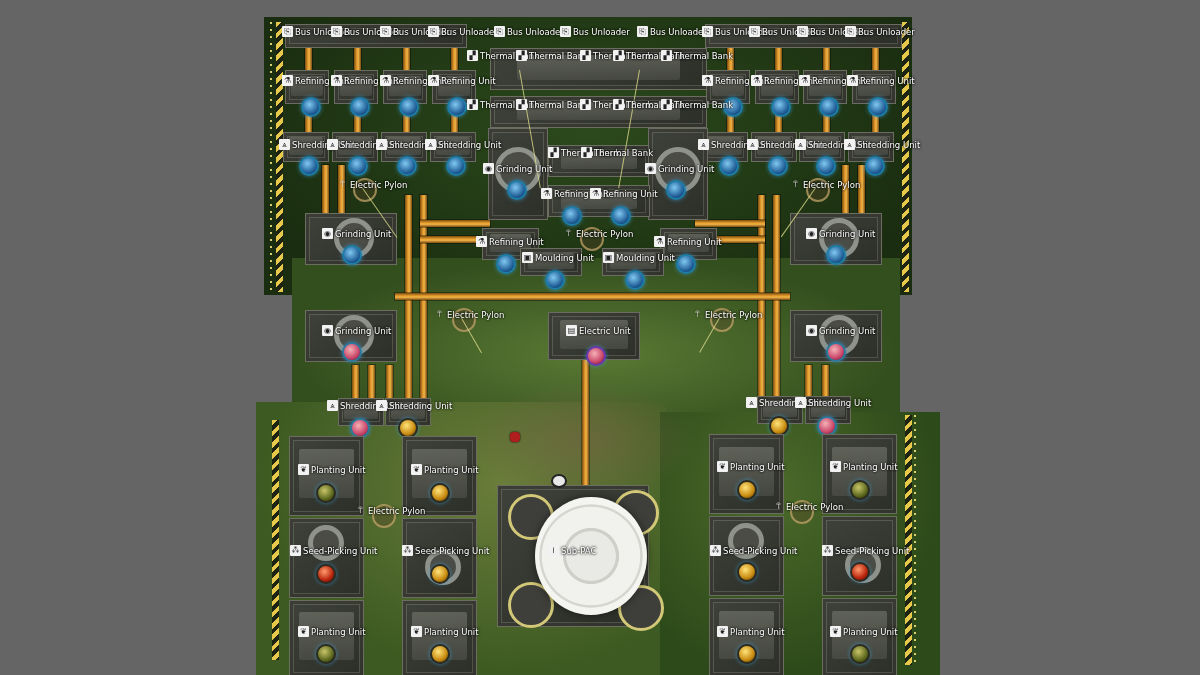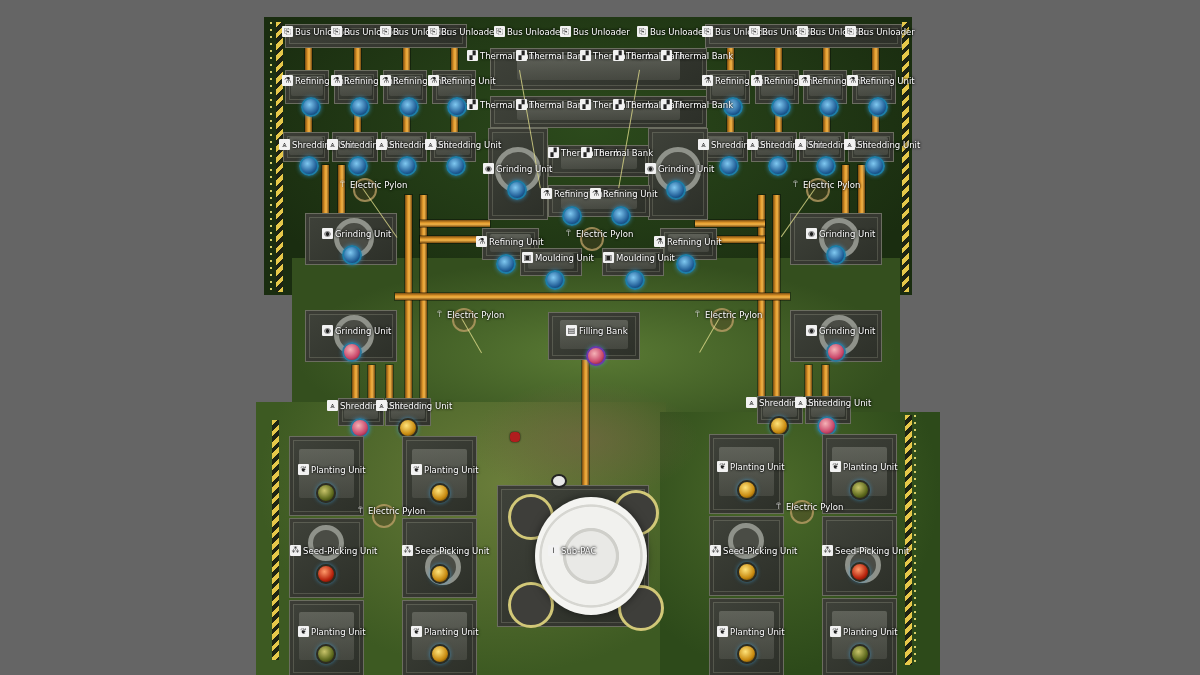--- a/index.html
+++ b/index.html
@@ -534,21 +534,21 @@
     <div class="label" style="left: 522px; top: 252px;">
       <span class="ico">▣</span>
       <span>Moulding Unit</span>
     </div>
     <div class="label" style="left: 603px; top: 252px;">
       <span class="ico">▣</span>
       <span>Moulding Unit</span>
     </div>
     <div class="label" style="left: 566px; top: 325px;">
       <span class="ico">▤</span>
-      <span>Filling Bank</span>
+      <span>Electric Unit</span>
     </div>
     <div class="label" style="left: 298px; top: 464px;">
       <span class="ico">❦</span>
       <span>Planting Unit</span>
     </div>
     <div class="label" style="left: 411px; top: 464px;">
       <span class="ico">❦</span>
       <span>Planting Unit</span>
     </div>
     <div class="label" style="left: 717px; top: 461px;">

